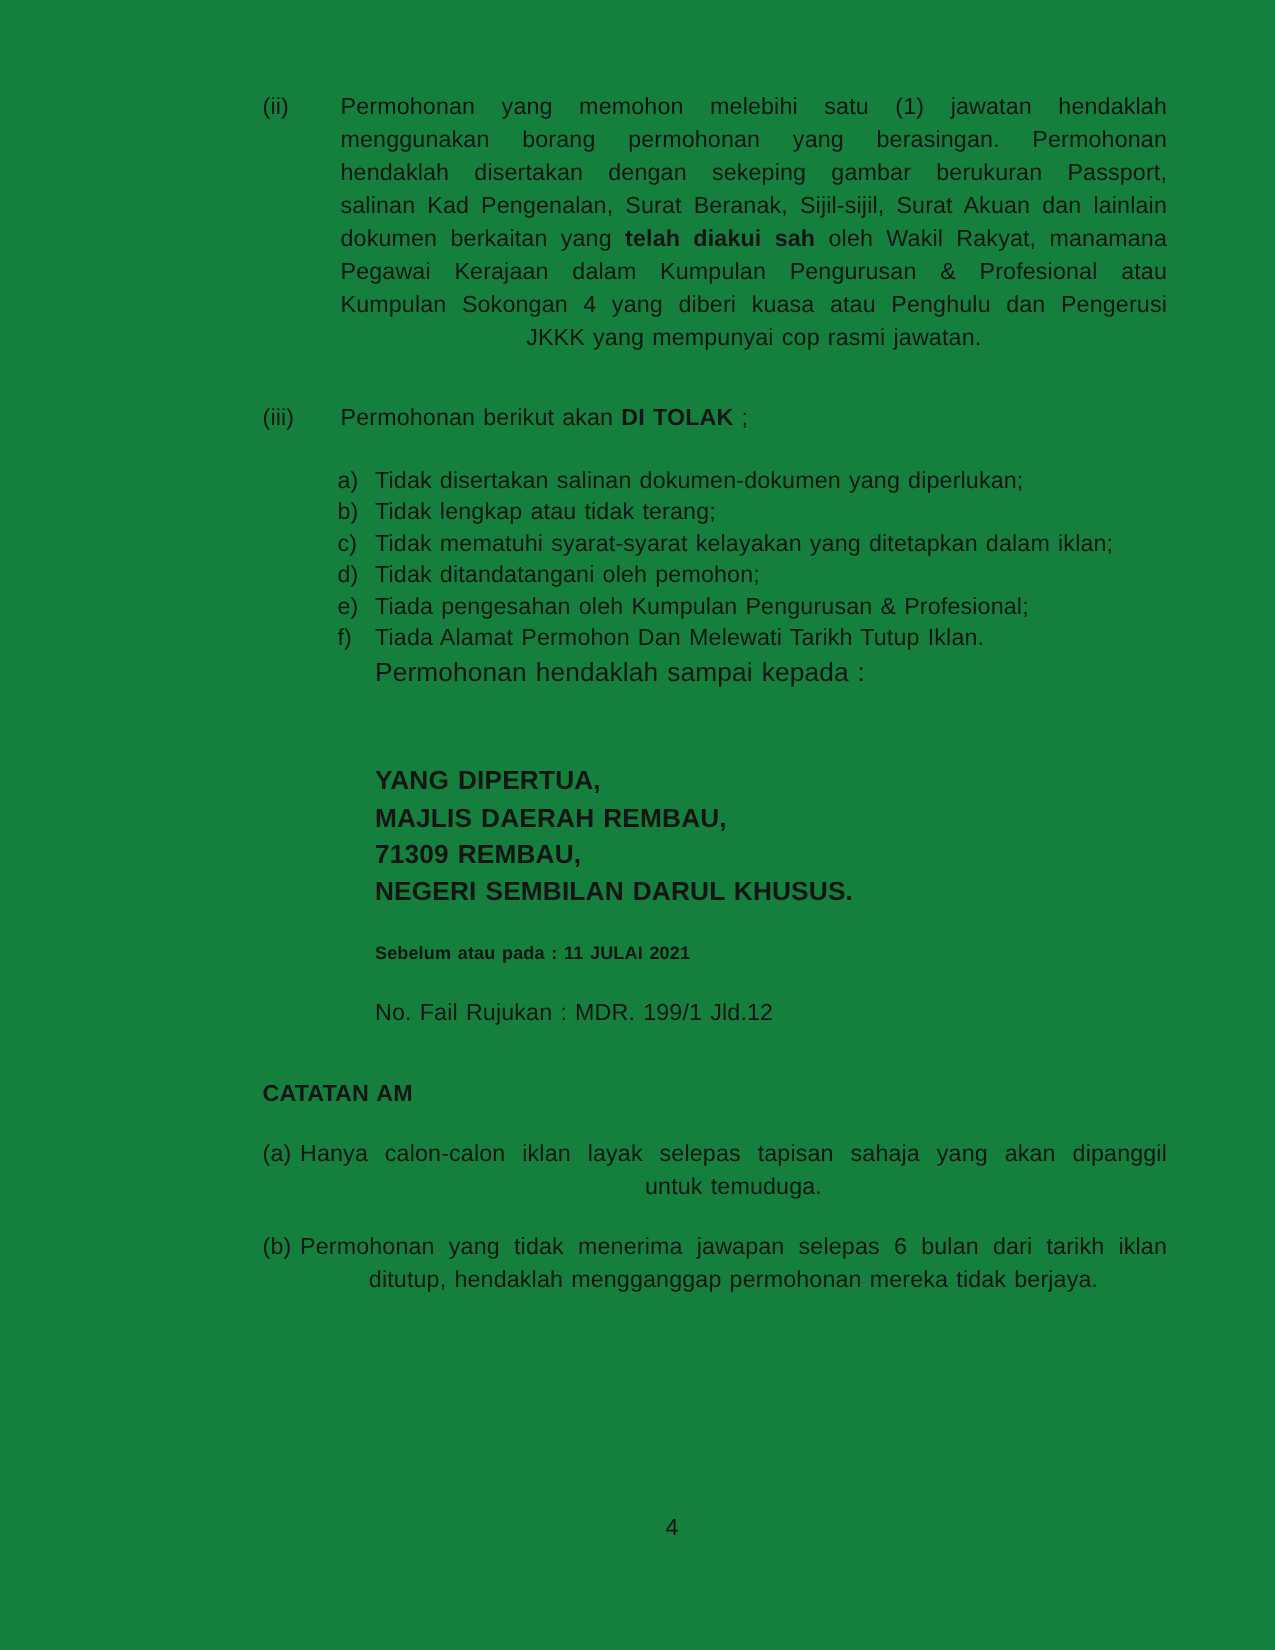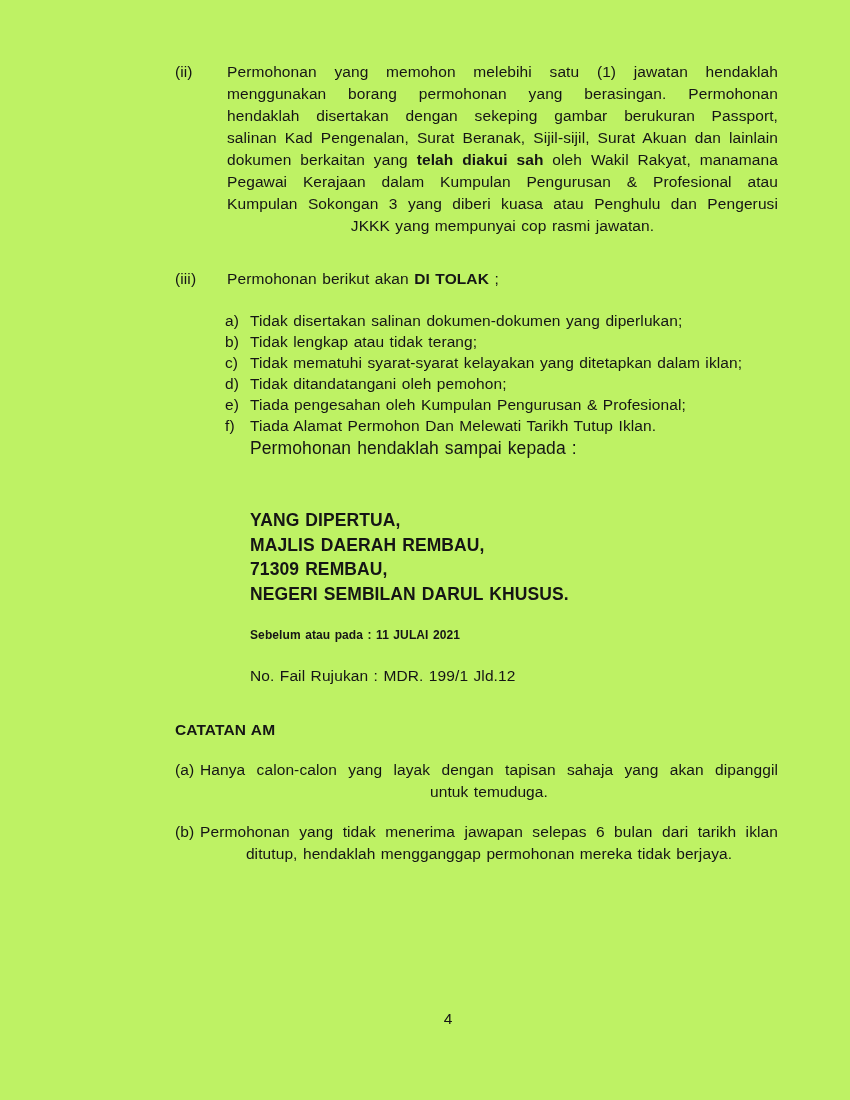--- a/index.html
+++ b/index.html
@@ -1,20 +1,20 @@
 <!DOCTYPE html>
 <html><head>
 <meta charset="utf-8">
 <style>
   html, body { margin: 0; padding: 0; background: #ffffff; }
   .page {
     position: relative;
     width: 850px;
     height: 1100px;
-    background: #bef264;
+    background: #15803d;
     color: #151515;
     font-family: "Liberation Sans", "DejaVu Sans", sans-serif;
     font-size: 15.5px;
     letter-spacing: 0.1px;
     word-spacing: 1px;
     overflow: hidden;
   }
   .content {
     position: absolute;
     left: 175px;
@@ -93,21 +93,21 @@
         <div class="jline">Permohonan yang memohon melebihi satu (1) jawatan hendaklah</div>
         <div class="jline">menggunakan borang permohonan yang berasingan. Permohonan</div>
         <div class="jline">hendaklah disertakan dengan sekeping gambar berukuran Passport,</div>
         <div class="jline">salinan Kad Pengenalan, Surat Beranak, Sijil-sijil, Surat Akuan dan lainlain</div>
         <div class="jline">
           <span>dokumen berkaitan yang</span>
           <strong>telah diakui sah</strong>
           <span>oleh Wakil Rakyat, manamana</span>
         </div>
         <div class="jline">Pegawai Kerajaan dalam Kumpulan Pengurusan &amp; Profesional atau</div>
-        <div class="jline">Kumpulan Sokongan 3 yang diberi kuasa atau Penghulu dan Pengerusi</div>
+        <div class="jline">Kumpulan Sokongan 4 yang diberi kuasa atau Penghulu dan Pengerusi</div>
         <div class="lastline">JKKK yang mempunyai cop rasmi jawatan.</div>
       </div>
     </div>
 
     <div class="hang item-iii">
       <span class="hang-label">(iii)</span>
       <div class="hang-body">
         <span>Permohonan berikut akan</span>
         <strong>DI TOLAK</strong>
         <span>;</span>
@@ -151,21 +151,21 @@
       </div>
       <div class="deadline-line">Sebelum atau pada : 11 JULAI 2021</div>
       <div class="file-reference">No. Fail Rujukan : MDR. 199/1 Jld.12</div>
     </div>
 
     <div class="notes-heading">CATATAN AM</div>
 
     <div class="note-row">
       <span class="note-label">(a)</span>
       <div class="note-body">
-        <div class="jline">Hanya calon-calon yang layak dengan tapisan sahaja yang akan dipanggil</div>
+        <div class="jline">Hanya calon-calon iklan layak selepas tapisan sahaja yang akan dipanggil</div>
         <div class="lastline">untuk temuduga.</div>
       </div>
     </div>
 
     <div class="note-row">
       <span class="note-label">(b)</span>
       <div class="note-body">
         <div class="jline">Permohonan yang tidak menerima jawapan selepas 6 bulan dari tarikh iklan</div>
         <div class="lastline">ditutup, hendaklah mengganggap permohonan mereka tidak berjaya.</div>
       </div>

